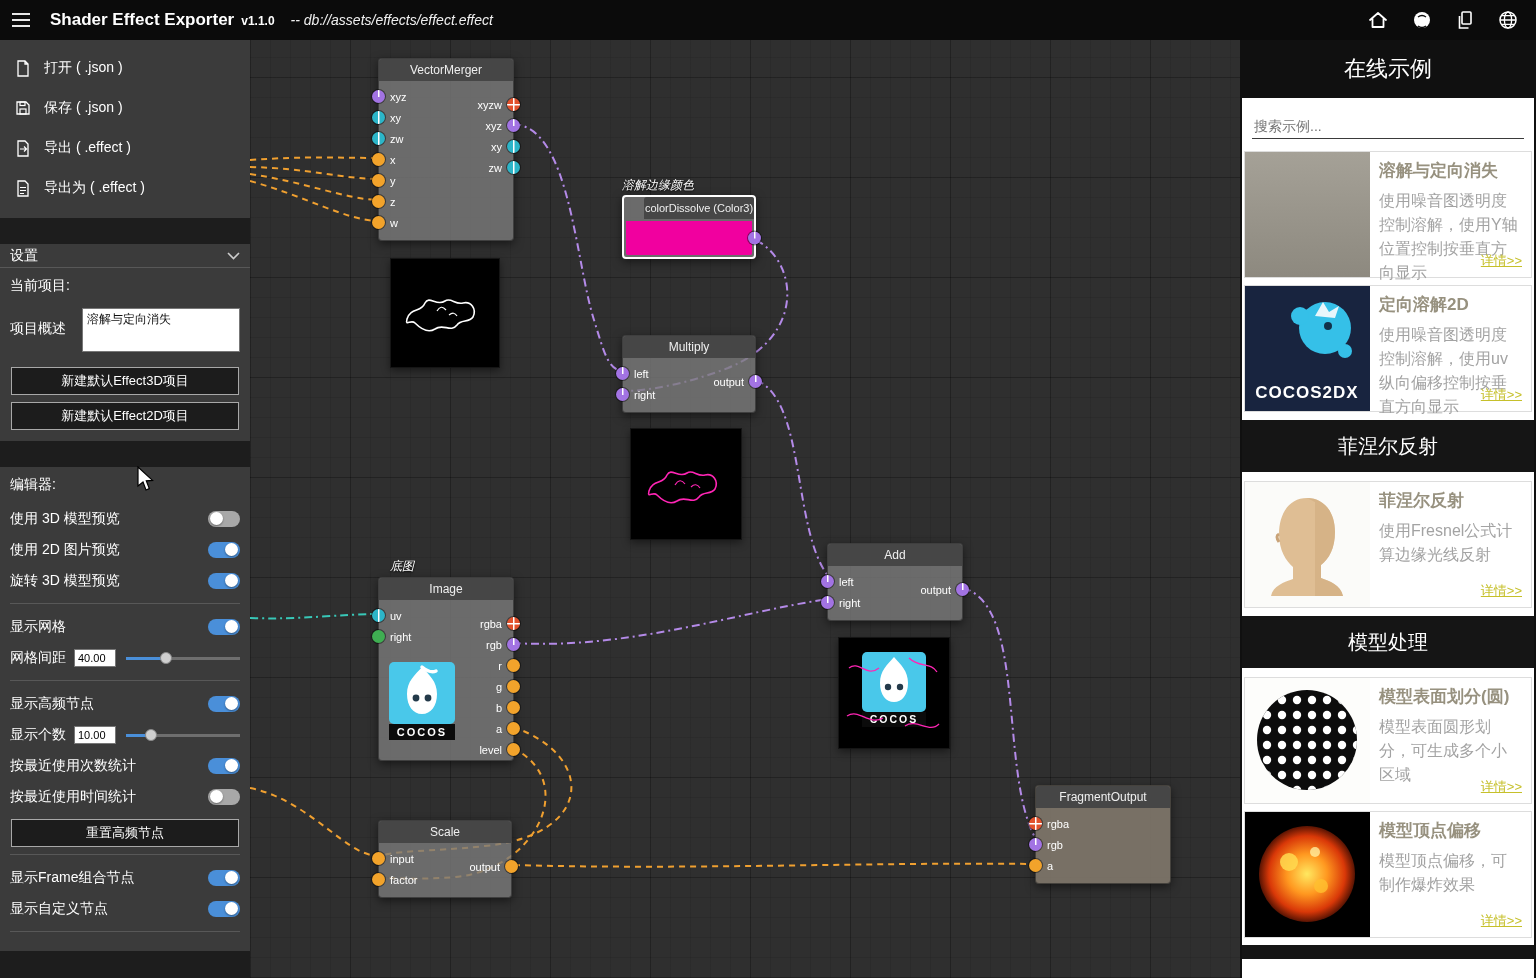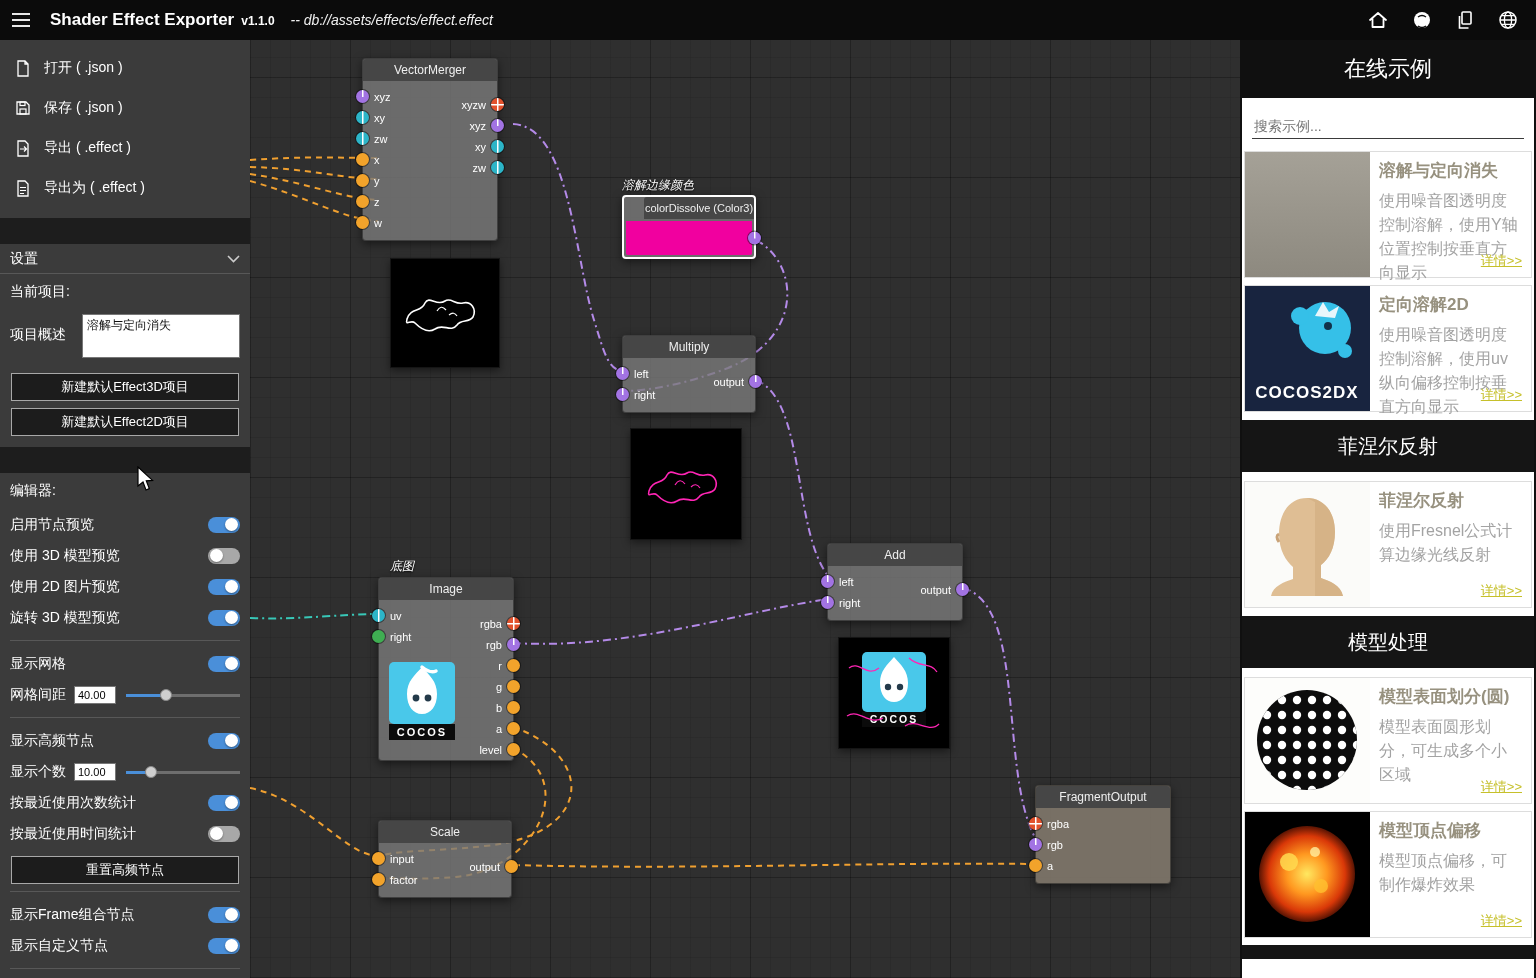--- a/index.html
+++ b/index.html
@@ -15,21 +15,21 @@
   .tb-ver{font-weight:bold;font-size:12px;margin-left:7px;margin-top:2px;}
   .tb-path{font-style:italic;font-size:14px;margin-left:16px;color:#f0f0f0;}
   .tb-icons{margin-left:auto;display:flex;gap:24px;margin-right:18px;align-items:center;}
   .tb-icons svg{display:block;cursor:pointer;}
 
   
   .lsb{position:absolute;left:0;top:40px;width:250px;height:938px;background:#1d1d1d;z-index:50;}
   .panel{background:#3b3b3b;margin-bottom:26px;}
   .file-panel{padding:8px 0 10px;}
   .frow{display:flex;align-items:center;gap:13px;height:40px;padding:0 15px;color:#fff;font-size:14px;cursor:pointer;}
-  .sp-head{display:flex;justify-content:space-between;align-items:center;height:30px;padding:0 10px;
+  .sp-head{display:flex;justify-content:space-between;align-items:center;height:24px;padding:0 10px;
            color:#fff;font-size:14px;border-bottom:1px solid #585858;cursor:pointer;}
   .srow{display:flex;align-items:center;padding:0 10px;height:31px;color:#fff;font-size:14px;}
   .srow .lab{white-space:nowrap;}
   .srow .sp{flex:1;}
   .toggle{width:32px;height:16px;border-radius:8px;background:#a8a8a8;position:relative;cursor:pointer;flex:0 0 auto;}
   .toggle::after{content:"";position:absolute;width:13px;height:13px;border-radius:50%;background:#fff;top:1.5px;left:2px;
                  box-shadow:0 1px 2px rgba(0,0,0,.4);}
   .toggle.on{background:#4a8fd9;}
   .toggle.on::after{left:auto;right:2px;}
   .btn{display:block;width:calc(100% - 22px);margin:7px auto;background:#1c1c1c;border:1px solid #a8a8a8;
@@ -179,25 +179,20 @@
       <button class="btn">新建默认Effect3D项目</button>
       <button class="btn">新建默认Effect2D项目</button>
       <div style="height:4px;"></div>
     </div>
 
     <div class="panel" style="padding-bottom:12px;">
       <div class="srow" style="height:36px;">
         <span class="lab">编辑器:</span>
       </div>
       <div class="srow">
-        <span class="lab">启用节点预览</span>
-          <span class="sp"></span>
-        <span class="toggle on"></span>
-      </div>
-      <div class="srow">
         <span class="lab">使用 3D 模型预览</span>
           <span class="sp"></span>
         <span class="toggle"></span>
       </div>
       <div class="srow">
         <span class="lab">使用 2D 图片预览</span>
           <span class="sp"></span>
         <span class="toggle on"></span>
       </div>
       <div class="srow">
@@ -275,21 +270,21 @@
         <path stroke="#f0a030" stroke-dasharray="6 5" d="M0,127 C55,128 95,139 128,139"></path>
         <path stroke="#f0a030" stroke-dasharray="6 5" d="M0,134 C55,142 95,159 128,160"></path>
         <path stroke="#f0a030" stroke-dasharray="6 5" d="M0,141 C55,156 95,180 128,181"></path>
         <path stroke="#f0a030" stroke-dasharray="6 5" d="M263,687 C345,715 345,795 235,806 C180,812 142,810 128,817"></path>
         <path stroke="#f0a030" stroke-dasharray="6 5" d="M263,708 C330,742 285,830 205,837 C170,840 145,838 128,838"></path>
         <path stroke="#f0a030" stroke-dasharray="6 5" d="M0,748 C50,758 85,800 112,812 C120,815 124,816 128,817"></path>
         <path stroke="#f0a030" stroke-dasharray="6 5" d="M264,825 C440,830 620,822 786,824"></path>
       </g>
     </svg>
 
-    <div class="node" style="left:112px;top:18px;width:136px;">
+    <div class="node" style="left:128px;top:18px;width:136px;">
       <div class="nhead">VectorMerger</div>
       <div class="nbody">
         <div class="col in">
           <div class="prow">
               <span class="port p3p"></span>
               <span>xyz</span>
             </div>
           <div class="prow">
               <span class="port p2t"></span>
               <span>xy</span>

